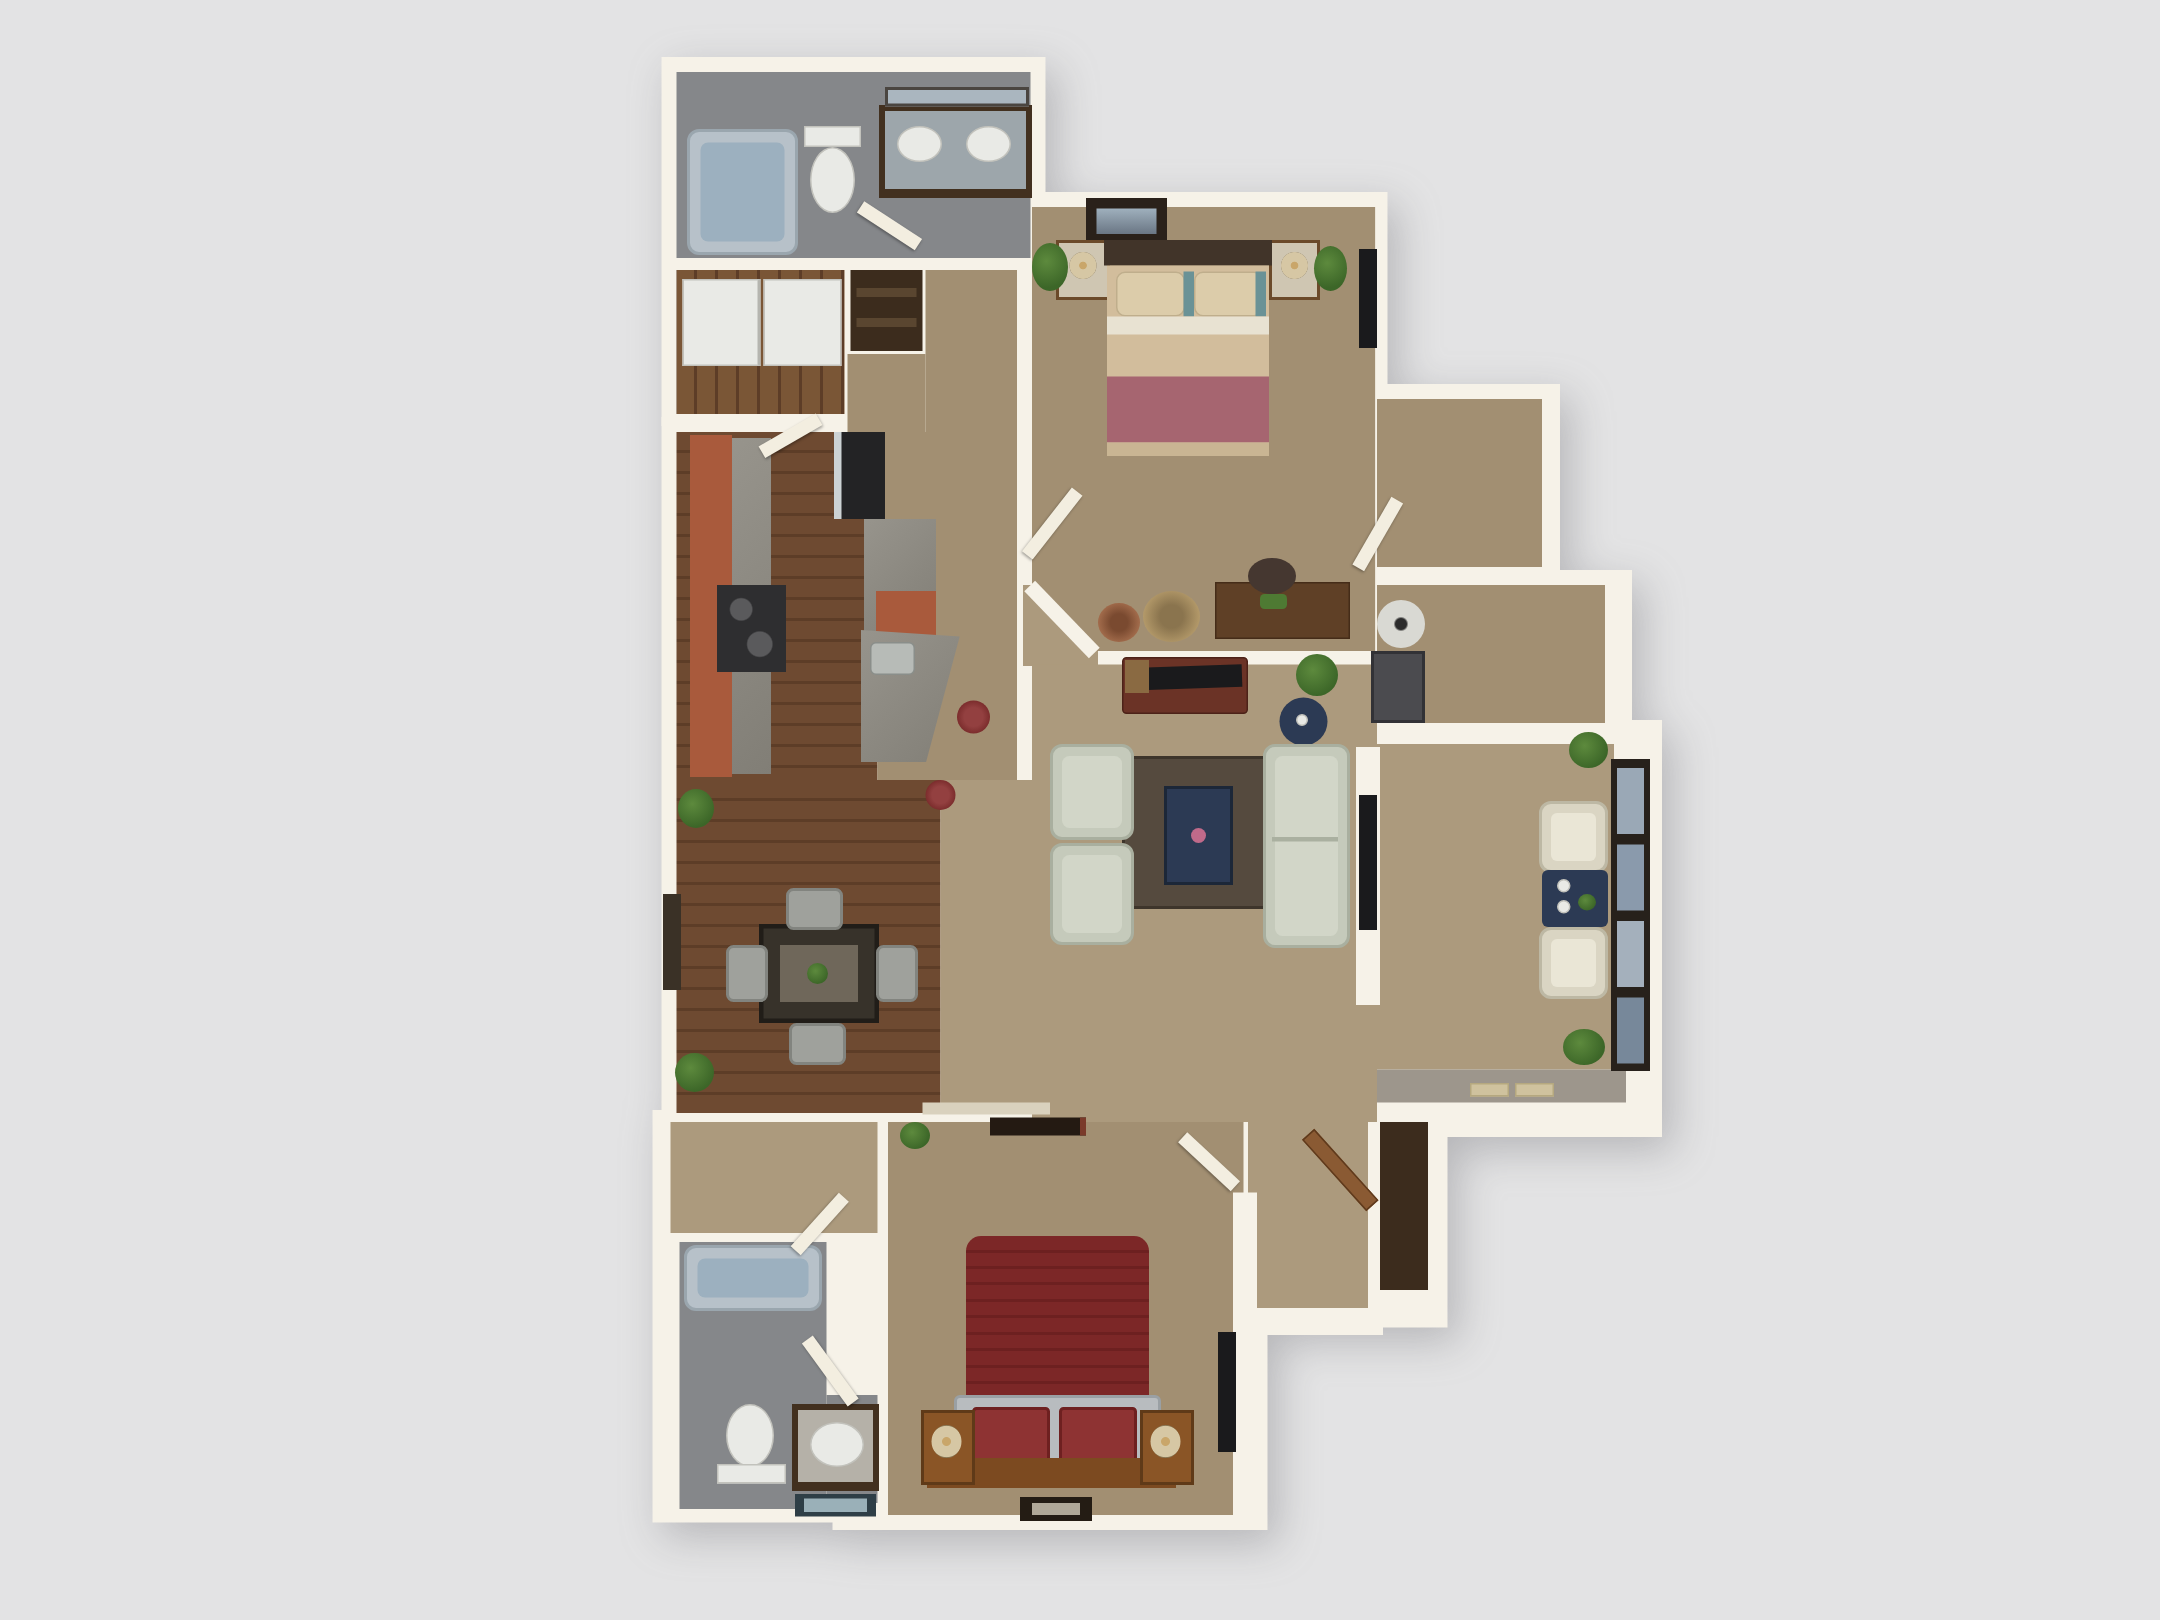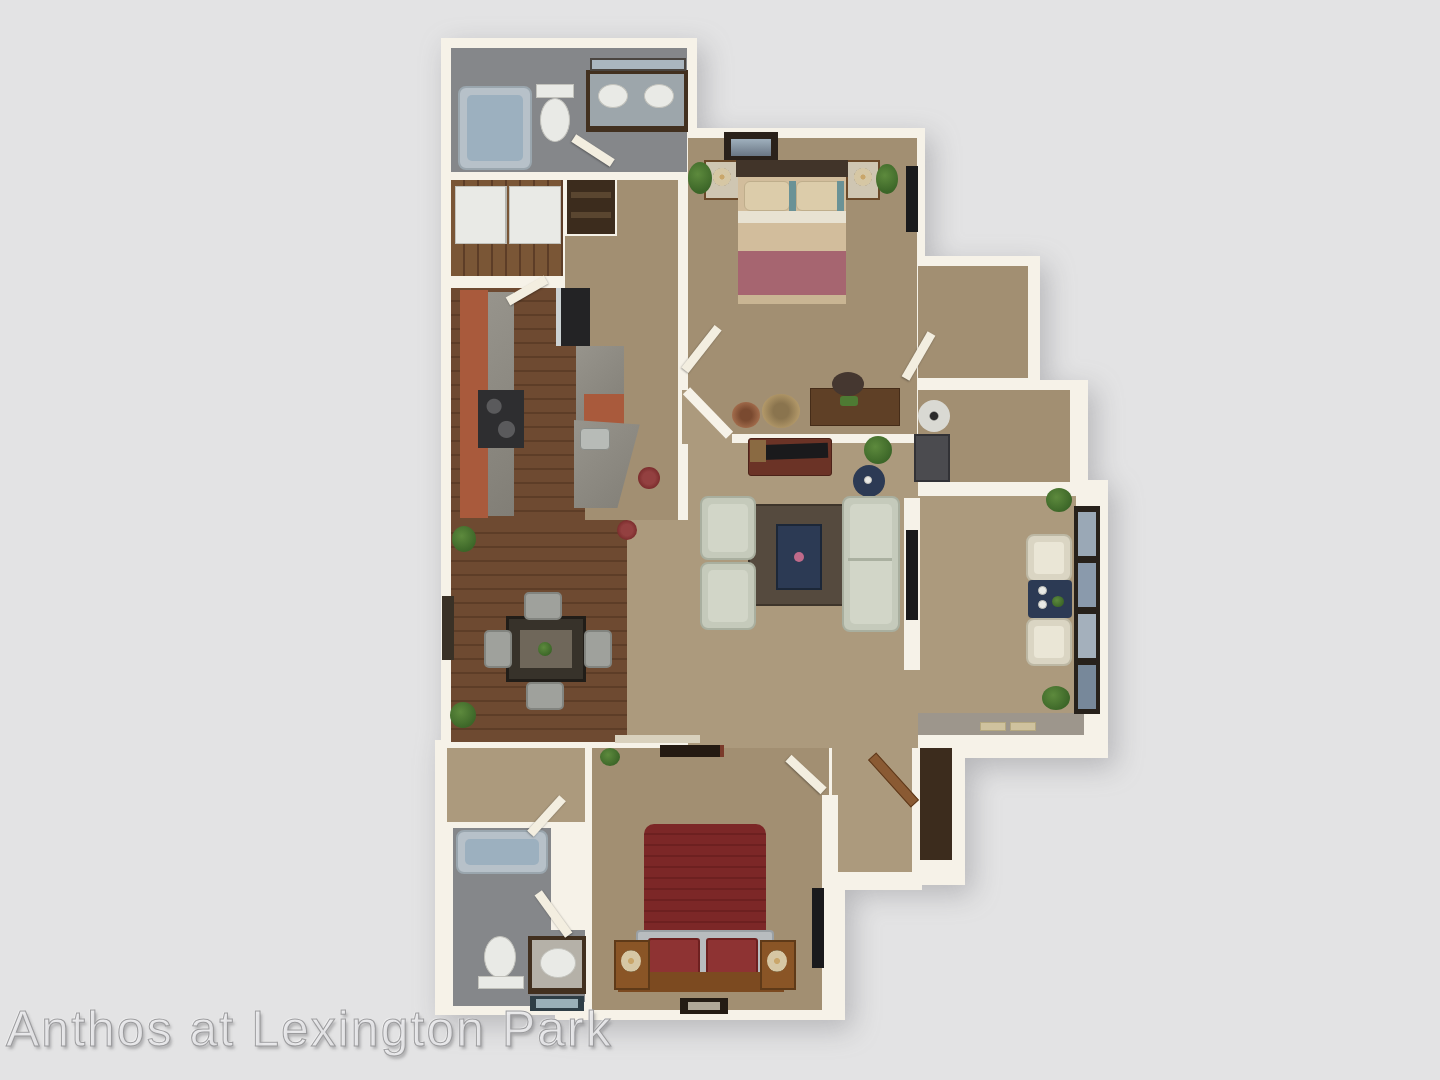--- a/index.html
+++ b/index.html
@@ -206,14 +206,13 @@
   <div class="tvb" style="left:812px;top:888px;width:12px;height:80px"></div>
 
   <div class="doorleaf" style="left:570px;top:146px;width:46px;height:9px;transform:rotate(33deg)"></div>
   <div class="doorleaf" style="left:505px;top:286px;width:44px;height:9px;transform:rotate(-30deg)"></div>
   <div class="doorleaf" style="left:697px;top:322px;width:9px;height:54px;transform:rotate(38deg)"></div>
   <div class="doorleaf" style="left:914px;top:330px;width:9px;height:52px;transform:rotate(30deg)"></div>
   <div class="doorleaf" style="left:782px;top:770px;width:48px;height:9px;transform:rotate(43deg)"></div>
   <div class="doorleaf" style="left:542px;top:792px;width:9px;height:48px;transform:rotate(42deg)"></div>
   <div class="doorleaf" style="left:549px;top:888px;width:9px;height:52px;transform:rotate(-36deg)"></div>
 
-  <div id="watermark">Anthos at Lexington Park</div>
 </div>
 
 </body></html>

